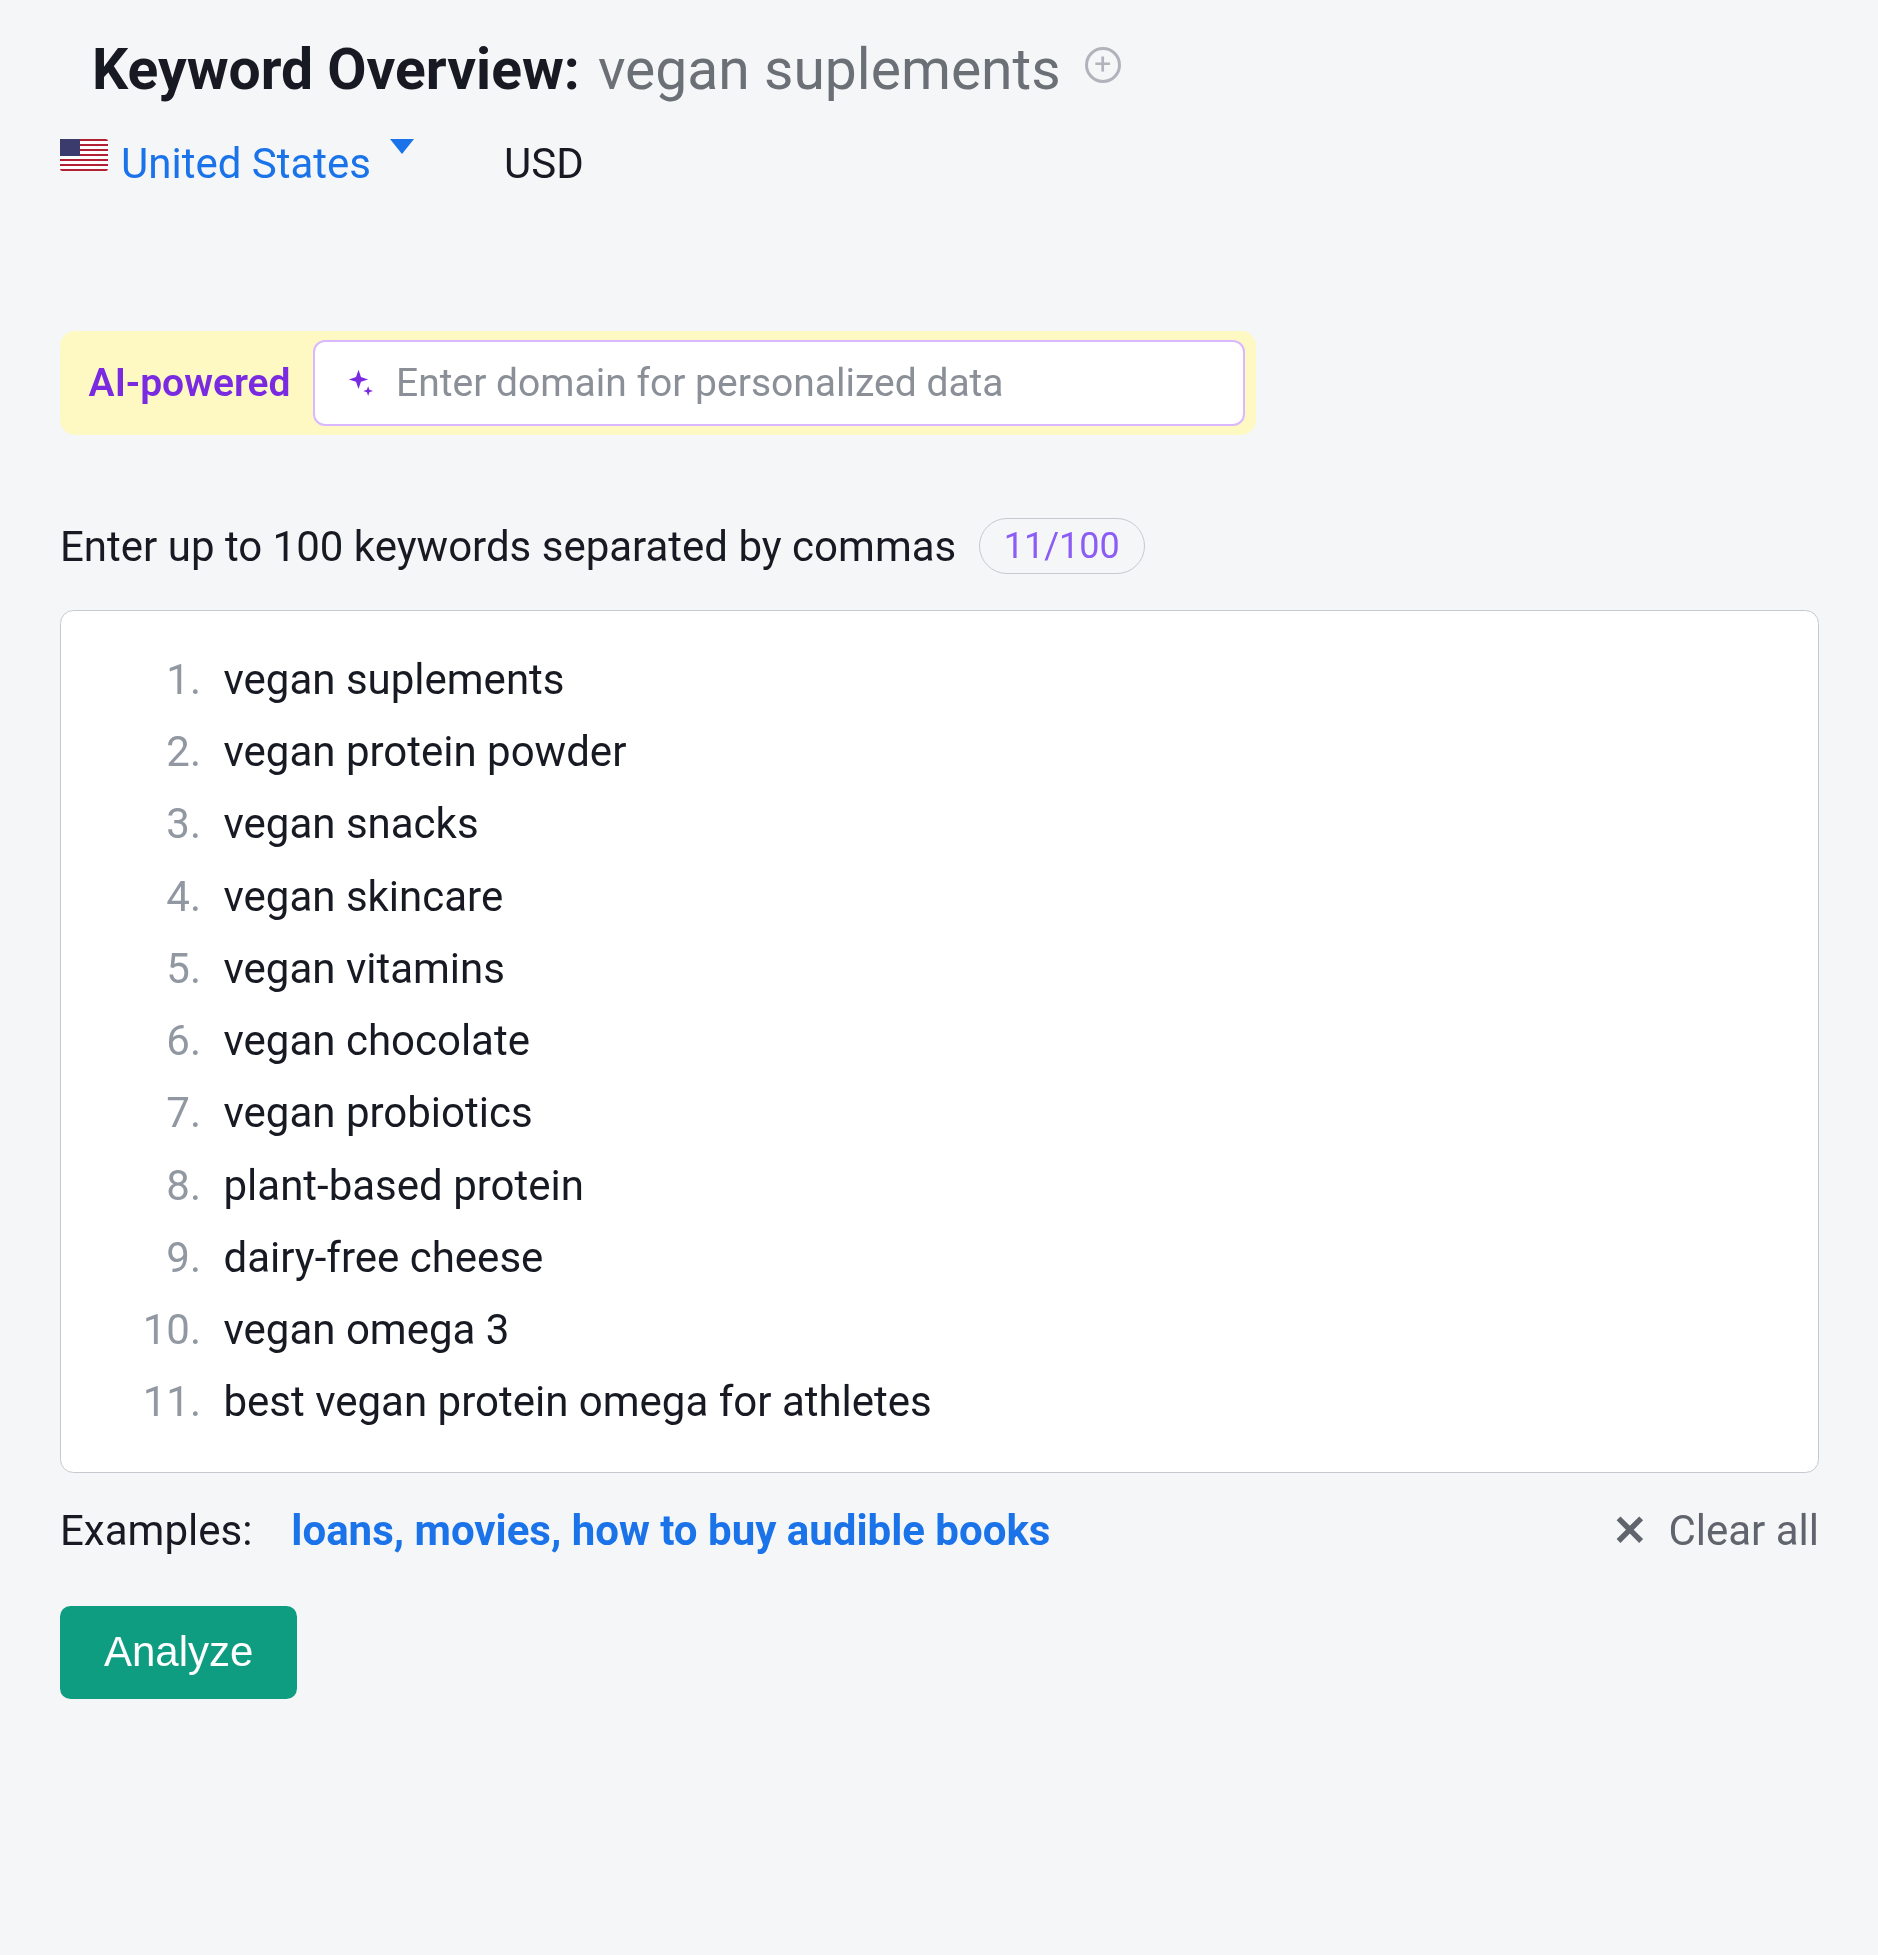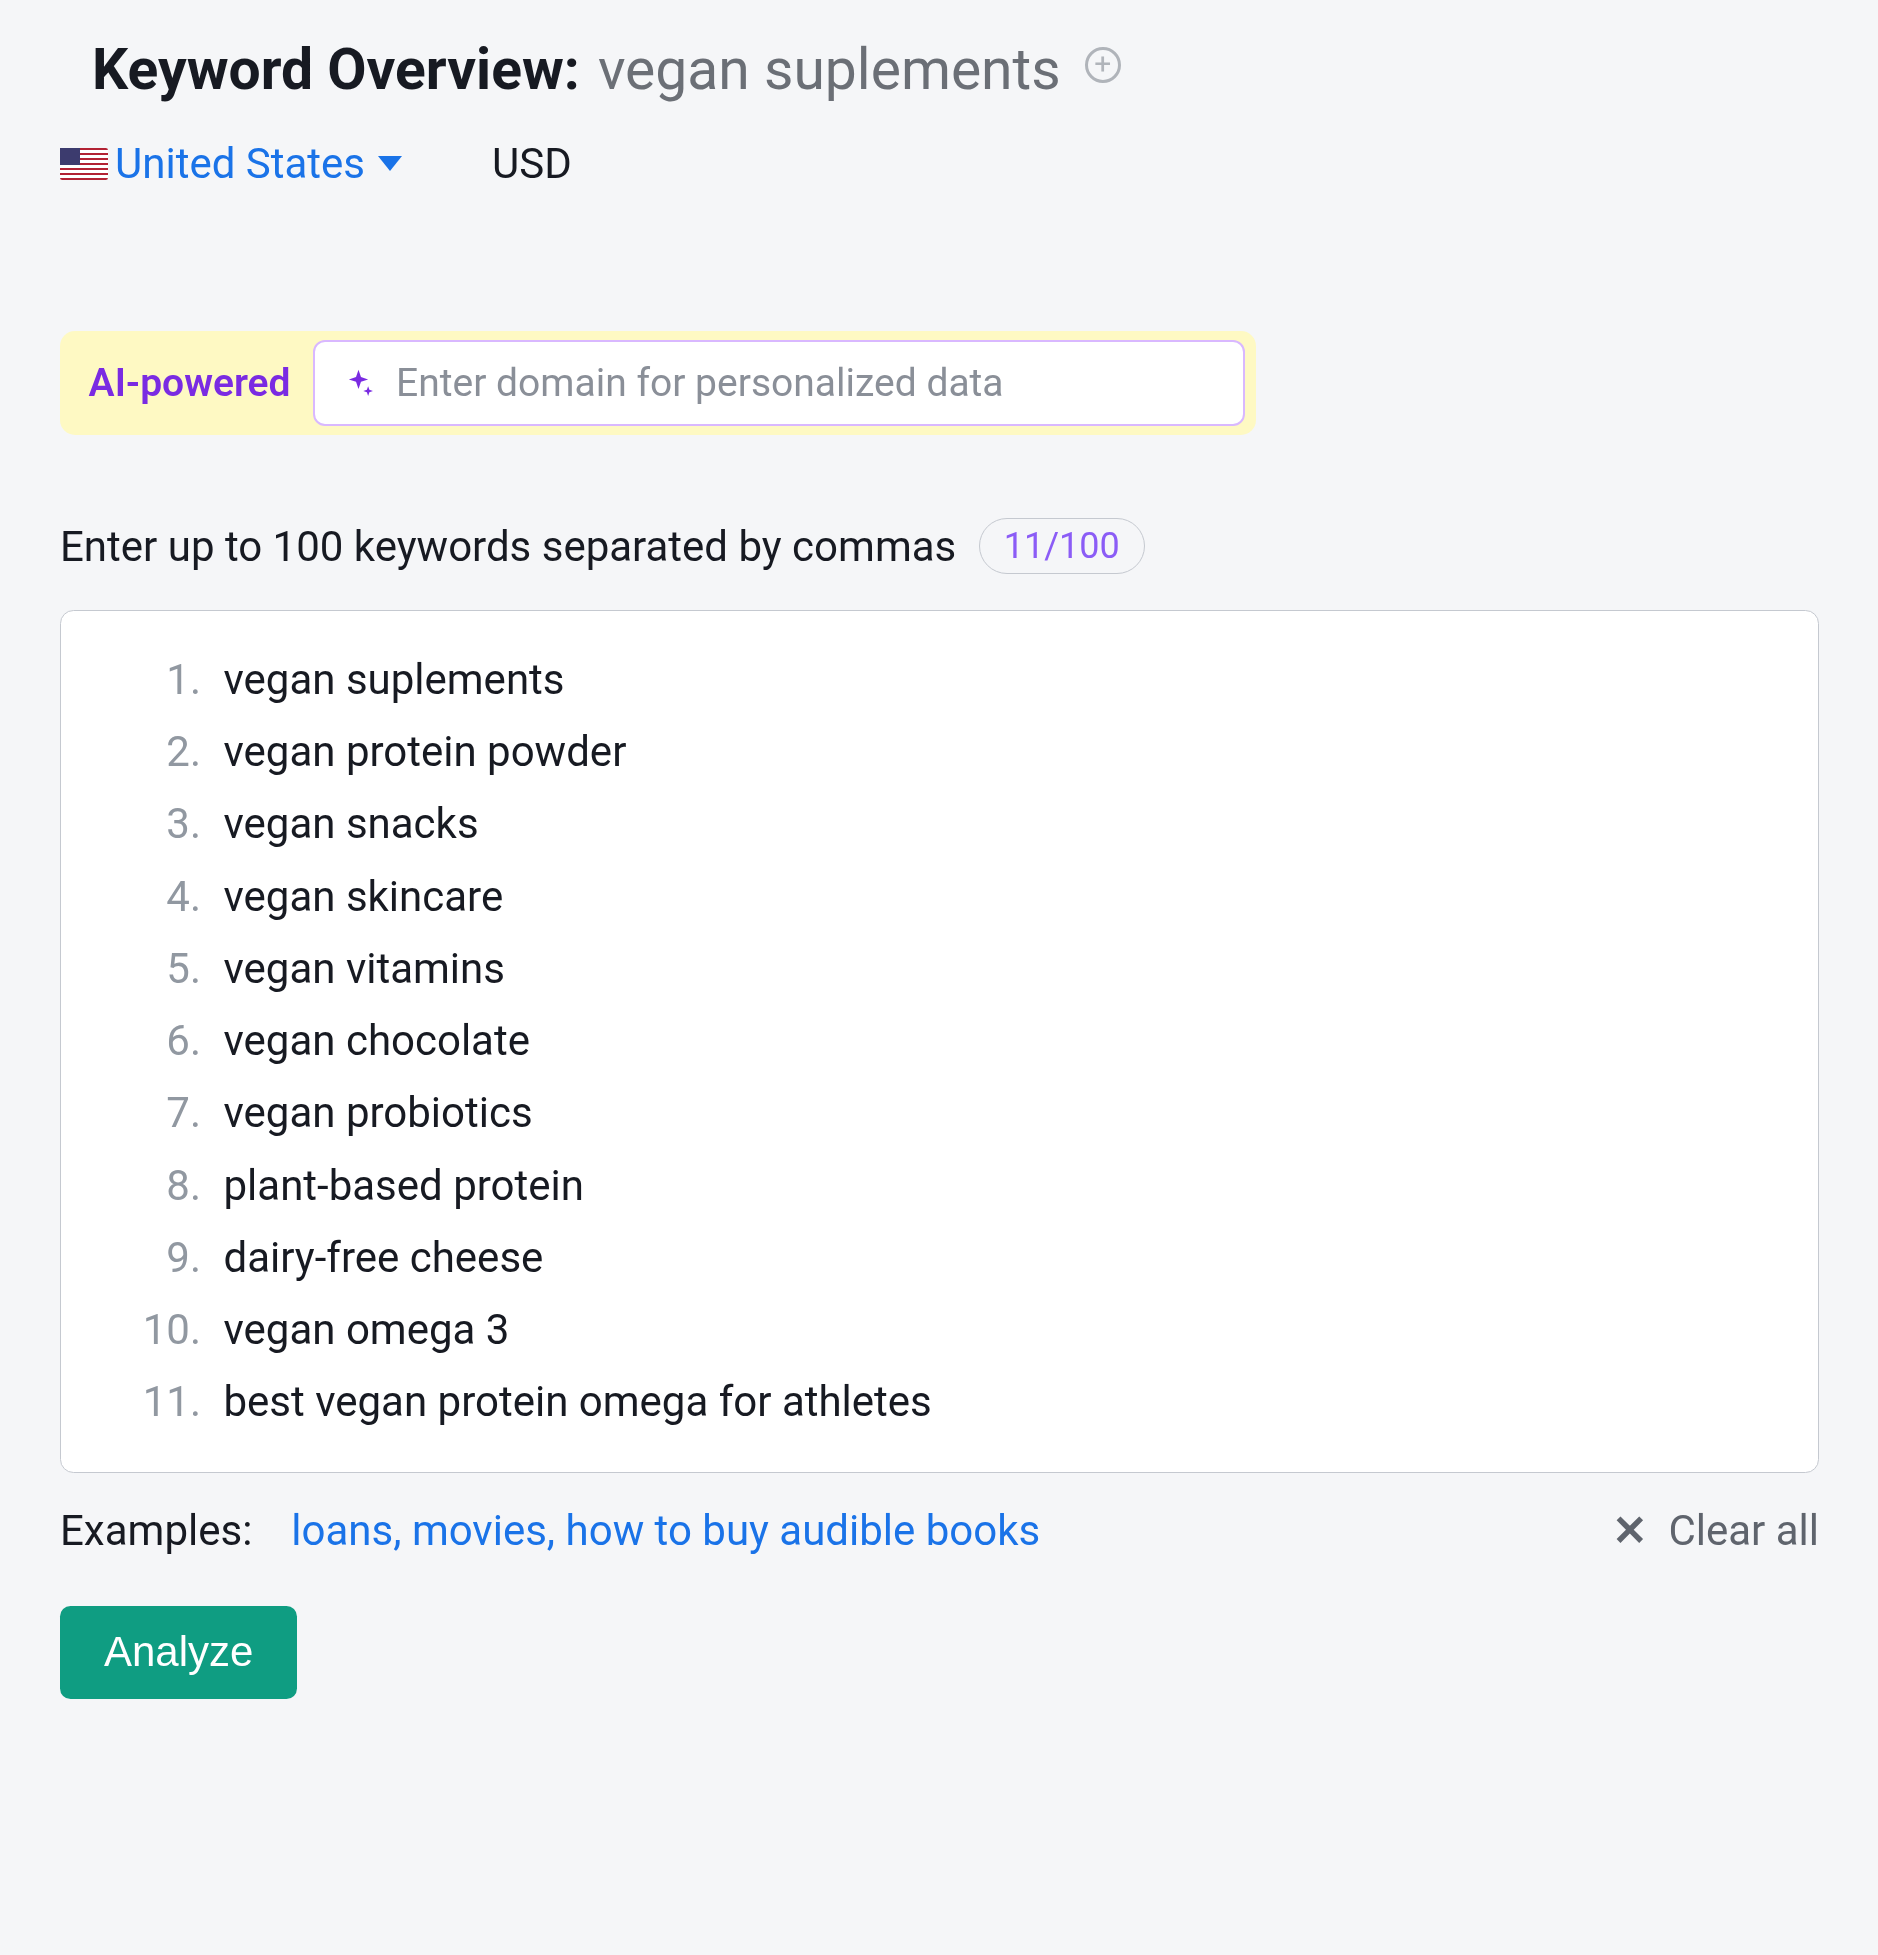--- a/index.html
+++ b/index.html
@@ -48,22 +48,22 @@
   }
   .add-icon::before { content: "+"; position: relative; top: -1.5px; }
   .meta-row {
     display: flex;
     align-items: center;
     gap: 90px;
     margin-bottom: 83px;
   }
   .country-selector {
     display: inline-flex;
-    align-items: center;
-    gap: 7px;
+    align-items: flex-start;
+    gap: 13px;
     color: #1a73e8;
     font-size: 42px;
     font-weight: 400;
     cursor: pointer;
   }
   .flag {
     width: 48px;
     height: 32px;
     display: inline-block;
     background: linear-gradient(
@@ -215,21 +215,21 @@
     align-items: center;
     justify-content: space-between;
   }
   .examples-wrap {
     display: flex;
     align-items: baseline;
     gap: 39px;
     font-size: 42px;
   }
   .examples-label { color: #171a22; }
-  .examples-link { color: #1a73e8; cursor: pointer; }
+  .examples-link { color: #1a73e8; cursor: pointer; font-weight: bold; }
   .clear-all {
     display: inline-flex;
     align-items: center;
     gap: 21px;
     font-size: 42px;
     color: #5f646d;
     cursor: pointer;
   }
   .close-x {
     font-size: 42px;

